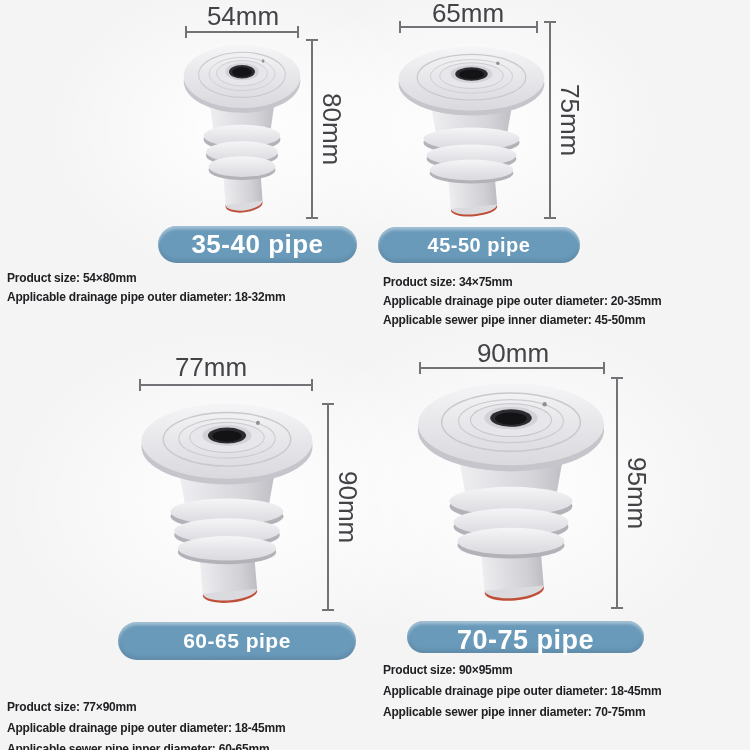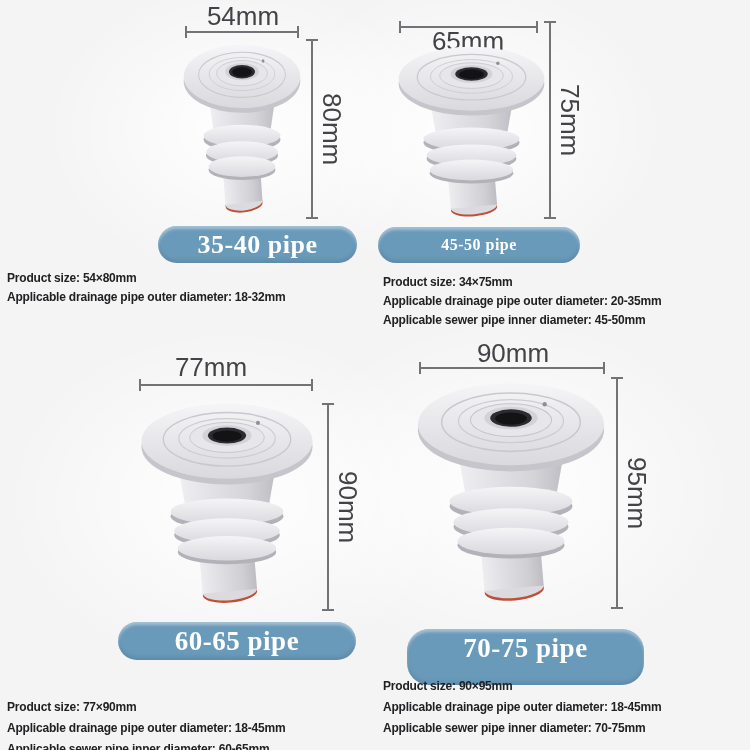--- a/index.html
+++ b/index.html
@@ -29,60 +29,59 @@
   .vline::before,.vline::after{content:"";position:absolute;left:-5px;width:12px;height:2px;background:var(--dim_line);}
   .vline::before{top:-1px}.vline::after{bottom:-1px}
 
   .seal{position:absolute;display:block;}
 
   .pill{
     position:absolute;background:var(--pill_bg);color:var(--pill_text);
     font-weight:bold;text-align:center;border-radius:22px;
     box-shadow:inset 0 3px 3px rgba(255,255,255,.38), inset 0 -3px 4px rgba(0,0,0,.10);
     letter-spacing:.5px;
-    font-family:Liberation Serif, serif;
   }
   .specs{position:absolute;font-weight:bold;color:var(--spec_text);
          white-space:nowrap;letter-spacing:-.2px;font-size:12px;}
 
   
   .q0 .dimw{left:183px;top:3px;width:120px;}
   .q0 .hline{left:186px;top:31px;width:112px;}
   .q0 .seal{left:180px;top:40px;width:124px;height:182px;}
   .q0 .vline{left:311px;top:40px;height:178px;}
   .q0 .dimh{left:315px;top:40px;height:178px;}
   .q0 .pill{left:158px;top:226px;width:199px;height:37px;line-height:37px;font-size:26px;}
   .q0 .specs{left:7px;top:269px;line-height:19px;}
 
   
-  .q1 .dimw{left:33px;top:0px;width:120px;margin-top:28px;}
+  .q1 .dimw{left:33px;top:0px;width:120px;}
   .q1 .hline{left:25px;top:26px;width:137px;}
   .q1 .seal{left:19px;top:42px;width:155px;height:184px;}
   .q1 .vline{left:174px;top:22px;height:196px;}
   .q1 .dimh{left:178px;top:22px;height:196px;}
-  .q1 .pill{left:3px;top:227px;width:202px;height:36px;line-height:36px;font-size:16px;}
+  .q1 .pill{left:3px;top:227px;width:202px;height:36px;line-height:36px;font-size:20px;}
   .q1 .specs{left:8px;top:273px;line-height:19px;}
 
   
   .q2 .dimw{left:151px;top:14px;width:120px;}
   .q2 .hline{left:140px;top:44px;width:172px;}
   .q2 .seal{left:136px;top:58px;width:182px;height:216px;}
   .q2 .vline{left:327px;top:64px;height:206px;}
   .q2 .dimh{left:331px;top:64px;height:206px;}
-  .q2 .pill{left:118px;top:282px;width:238px;height:38px;line-height:38px;font-size:27px;}
+  .q2 .pill{left:118px;top:282px;width:238px;height:38px;line-height:38px;font-size:21px;}
   .q2 .specs{left:7px;top:331px;line-height:21px;margin-top:26px;}
 
   
   .q3 .dimw{left:78px;top:0px;width:120px;}
   .q3 .hline{left:45px;top:27px;width:184px;}
   .q3 .seal{left:37px;top:37px;width:198px;height:236px;}
   .q3 .vline{left:241px;top:38px;height:230px;}
   .q3 .dimh{left:245px;top:38px;height:230px;}
-  .q3 .pill{left:32px;top:281px;width:237px;height:56px;line-height:39px;font-size:27px;margin-top:8px;}
-  .q3 .specs{left:8px;top:336px;line-height:21px;}
+  .q3 .pill{left:32px;top:281px;width:237px;height:32px;line-height:39px;font-size:27px;}
+  .q3 .specs{left:8px;top:320px;line-height:21px;}
 </style>
 </head>
 <body>
 
 <svg width="0" height="0" style="position:absolute" aria-hidden="true">
   <defs>
     <linearGradient id="gF" x1="0" y1="0" x2="0" y2="1">
       <stop offset="0" stop-color="#f5f5f7"></stop>
         <stop offset="1" stop-color="#d9d9de"></stop>
     </linearGradient>

